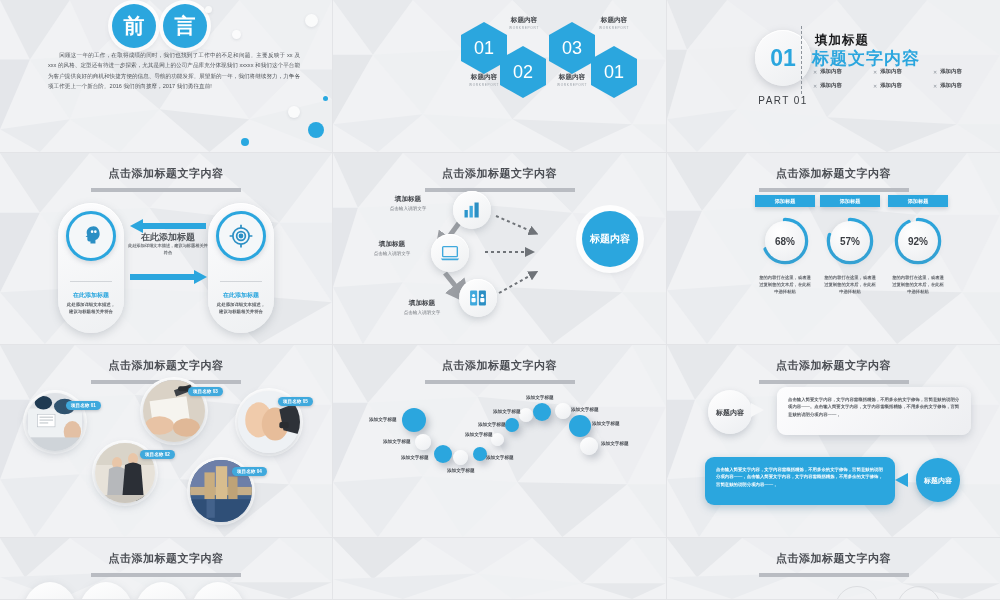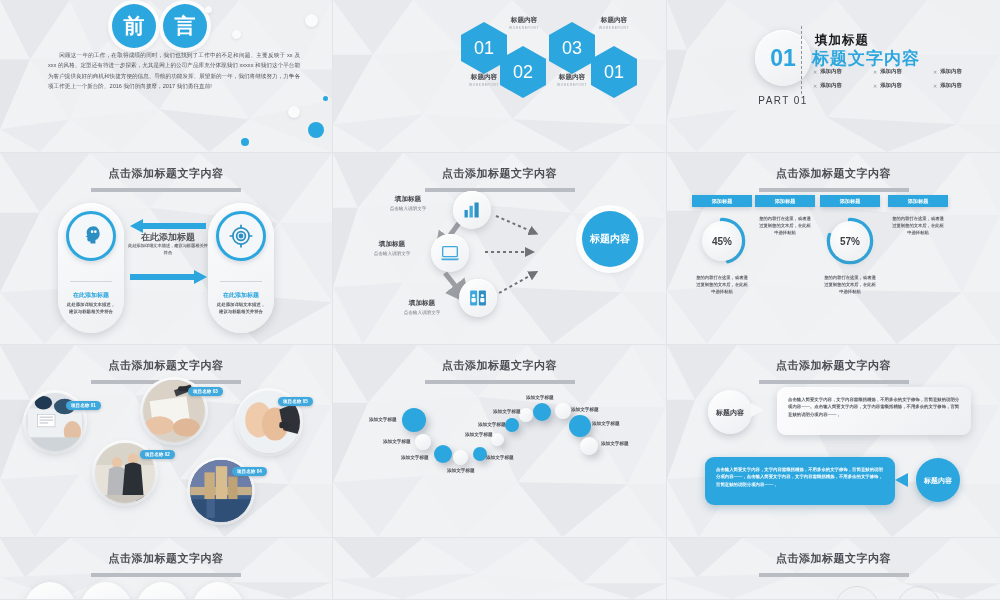--- a/index.html
+++ b/index.html
@@ -502,49 +502,51 @@
         <polygon points="0,138 85,132 40,192" fill="#eaecef"></polygon>
         <polygon points="85,132 185,138 130,192" fill="#eff1f3"></polygon>
         <polygon points="185,138 295,140 230,192" fill="#e6e8eb"></polygon>
         <polygon points="295,140 333,140 333,192" fill="#edeff1"></polygon>
       </svg>
     </div>
     <div class="sl-title" style="top:13px;font-size:11px;">
       <span>点击添加标题文字内容</span><span class="rule"></span>
     </div>
 
-    <div class="dcol" style="left:17px;top:42px;">
+
+    <div class="dcol" style="left:80px;top:42px;">
       <div class="dtag">添加标题</div>
       <div class="donut">
         <svg viewBox="0 0 50 50">
-          <circle cx="25" cy="25" r="21" fill="none" stroke="#2ba6de" stroke-width="4.5" stroke-dasharray="59.4 132" stroke-linecap="round" transform="rotate(-90 25 25)"></circle>
+          <circle cx="25" cy="25" r="21" fill="none" stroke="#2ba6de" stroke-width="4.5" stroke-dasharray="89.8 132" stroke-linecap="round" transform="rotate(-90 25 25)"></circle>
         </svg>
-        <div class="plate">45%</div>
+        <div class="plate">68%</div>
       </div>
-      <div class="dbody">您的内容打在这里，或者通过复制您的文本后，在此框中选择粘贴</div>
-    </div>
-
-    <div class="dcol" style="left:80px;top:42px;">
-      <div class="dtag">添加标题</div>
       <div class="dbody">您的内容打在这里，或者通过复制您的文本后，在此框中选择粘贴</div>
     </div>
 
     <div class="dcol" style="left:145px;top:42px;">
       <div class="dtag">添加标题</div>
       <div class="donut">
         <svg viewBox="0 0 50 50">
           <circle cx="25" cy="25" r="21" fill="none" stroke="#2ba6de" stroke-width="4.5" stroke-dasharray="104.3 132" stroke-linecap="round" transform="rotate(-90 25 25)"></circle>
         </svg>
         <div class="plate">57%</div>
       </div>
       <div class="dbody">您的内容打在这里，或者通过复制您的文本后，在此框中选择粘贴</div>
     </div>
 
     <div class="dcol" style="left:213px;top:42px;">
       <div class="dtag">添加标题</div>
+      <div class="donut">
+        <svg viewBox="0 0 50 50">
+          <circle cx="25" cy="25" r="21" fill="none" stroke="#2ba6de" stroke-width="4.5" stroke-dasharray="121.4 132" stroke-linecap="round" transform="rotate(-90 25 25)"></circle>
+        </svg>
+        <div class="plate">92%</div>
+      </div>
       <div class="dbody">您的内容打在这里，或者通过复制您的文本后，在此框中选择粘贴</div>
     </div>
   </div>
 
   <div class="slide s7">
     <div class="poly">
       <svg viewBox="0 0 333 193" preserveAspectRatio="none">
         <rect width="333" height="193" fill="#f1f2f4"></rect>
         <polygon points="0,0 75,0 30,55" fill="#e6e8eb"></polygon>
         <polygon points="75,0 185,0 135,50" fill="#edeef1"></polygon>

